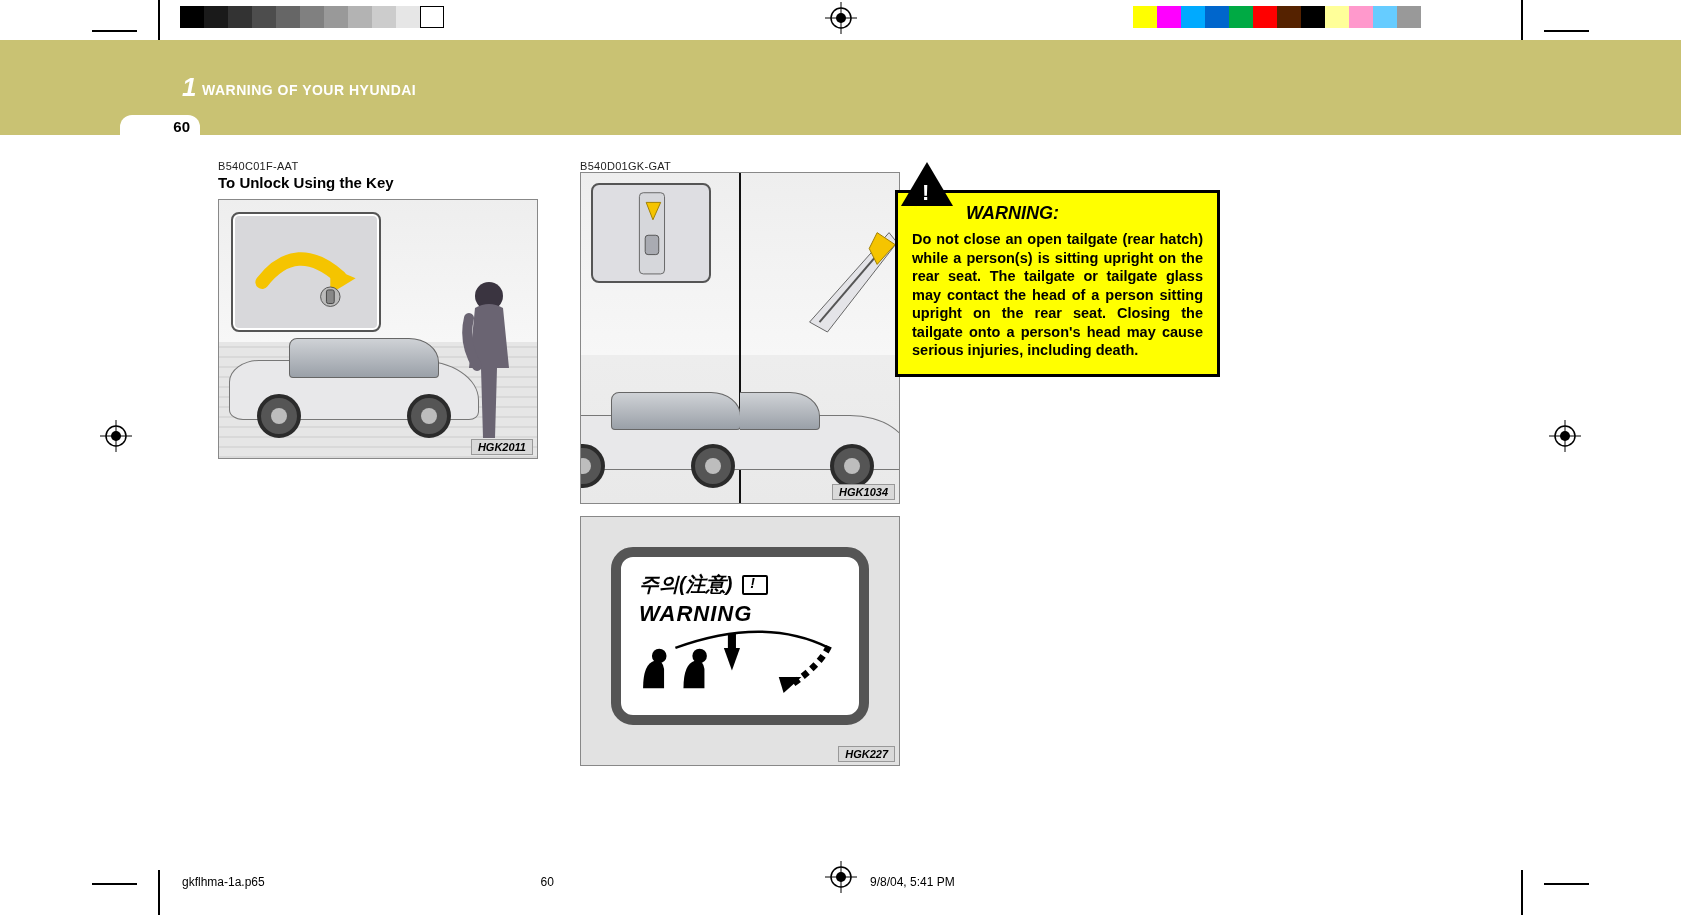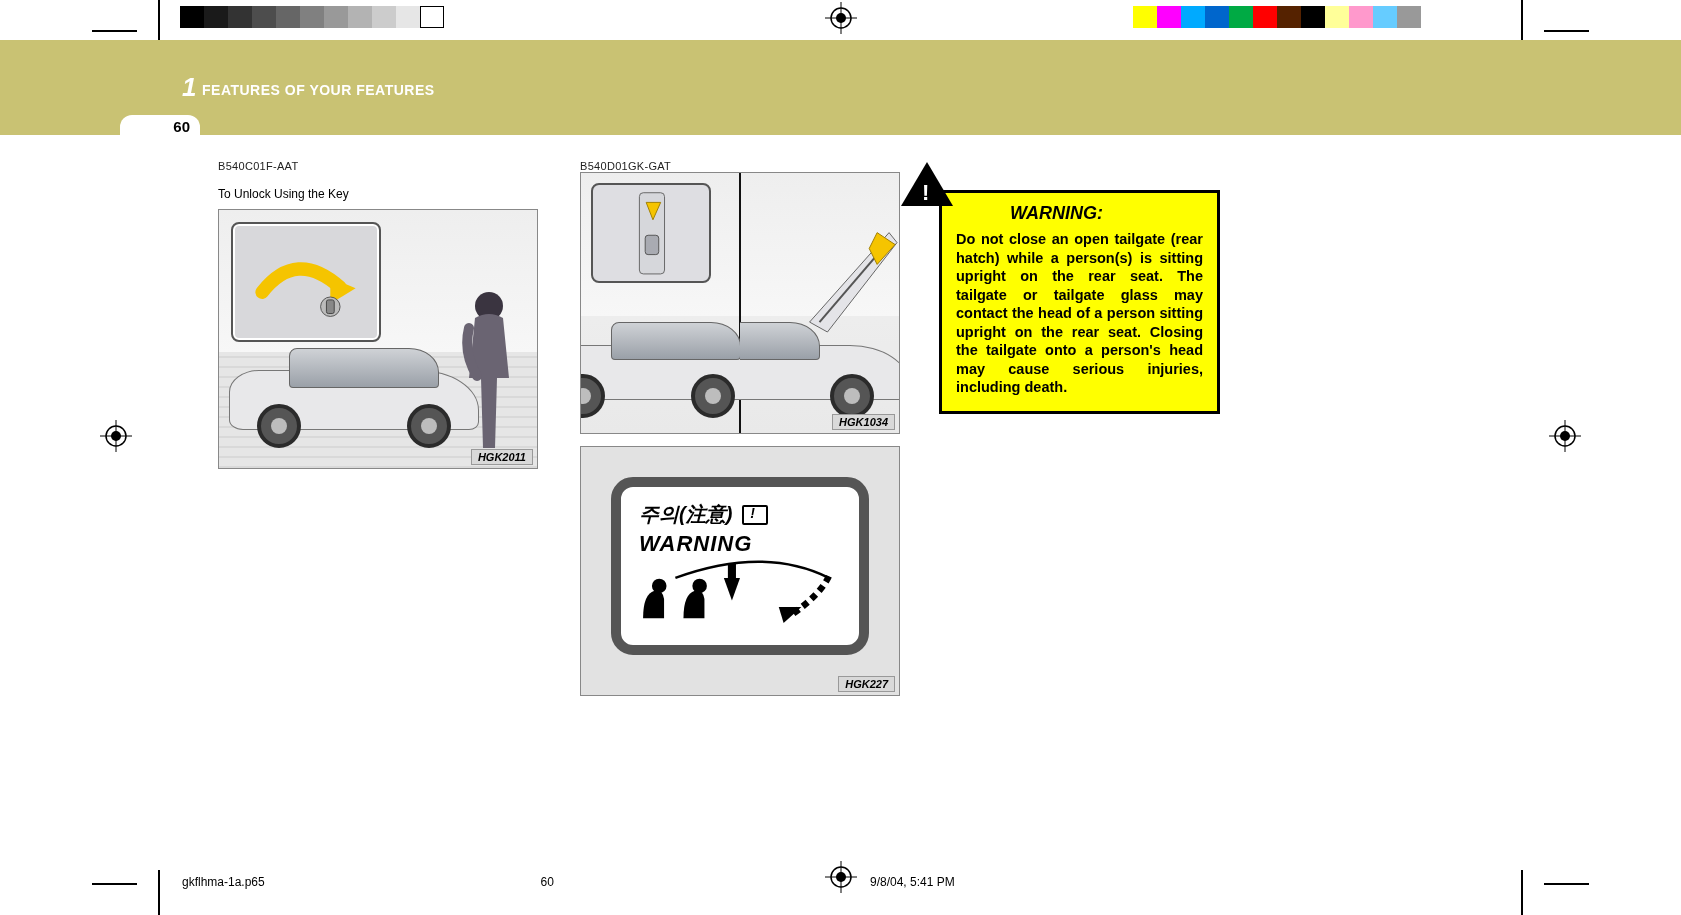--- a/index.html
+++ b/index.html
@@ -30,21 +30,21 @@
 
   
   .content { position: absolute; left: 0; top: 150px; width: 100%; height: 680px; }
 
   .col { position: absolute; top: 10px; }
   .col.c1 { left: 218px; width: 282px; }
   .col.c2 { left: 580px; width: 320px; }
   .col.c3 { left: 895px; width: 325px; }
 
   .code-label { font-size: 11px; color: #222; letter-spacing: 0.3px; }
-  .sec-heading { font-size: 12px; font-weight: 400; margin-top: 15px; margin-bottom: 8px; }
+  .sec-heading { font-size: 15px; font-weight: 700; margin-top: 2px; margin-bottom: 8px; }
 
   .figure { position: relative; width: 320px; border: 1px solid #888; background: linear-gradient(#f2f2f2,#e9e9e9); font-style: italic; }
   .figure .ground { position: absolute; left:0; right:0; bottom:0; height:45%; background: repeating-linear-gradient(0deg,#d9d9d9 0,#d9d9d9 2px,#e6e6e6 2px,#e6e6e6 10px); }
   .figure .sky { position:absolute; inset:0; background: linear-gradient(#eeeeee,#f7f7f7 55%, transparent 55%); }
   .fig-label { position: absolute; right: 4px; bottom: 3px; background: #d9d9d9; border:1px solid #999; padding: 1px 6px; font-size: 11px; font-weight: 700; }
   .fig1 { height: 260px; }
 
   
   .car { position:absolute; bottom:20px; }
   .car .body { position:absolute; background:#e8e8ea; border:1px solid #777; border-radius: 30px 60px 10px 14px / 22px 40px 8px 10px; }
@@ -53,38 +53,38 @@
   .car .wheel::after { content:""; position:absolute; inset:10px; border-radius:50%; background:#bdbdbd; }
 
   
   .inset { position:absolute; left:12px; top:12px; width:150px; height:120px; border:2px solid #555; border-radius:8px; background:#d8d8db; box-shadow:0 0 0 2px #fff inset; }
 
   .person { position:absolute; right:18px; bottom:10px; width:60px; height:170px; }
 
   .bodytext { font-size: 15px; line-height: 1.25; margin-top: 10px; text-align: justify; }
 
   
-  .fig2a { height: 262px; }
+  .fig2a { height: 332px; }
   .split-divider { position:absolute; left:50%; top:0; bottom:0; width:2px; background:#111; transform:translateX(-1px); }
   .inset2 { position:absolute; left:10px; top:10px; width:120px; height:100px; border:2px solid #555; border-radius:8px; background:#dedee2; }
 
   
   .fig2b { height: 250px; margin-top: 12px; background:#e2e2e2; }
   .label-plate { position:absolute; left:30px; top:30px; right:30px; bottom:40px; border:10px solid #555; border-radius:22px; background:#fff; }
   .label-plate .title-row { position:absolute; left:18px; top:14px; font-size:20px; font-weight:700; display:flex; align-items:center; gap:10px; }
   .label-plate .title-row .booklet { width:26px; height:20px; border:2px solid #000; border-radius:2px; position:relative; }
   .label-plate .title-row .booklet::after { content:"!"; position:absolute; left:6px; top:-2px; font-weight:700; font-size:14px; }
   .label-plate .en { position:absolute; left:18px; top:44px; font-size:22px; font-weight:700; letter-spacing:1px; }
   .label-plate svg.illus { position:absolute; left:14px; right:14px; bottom:10px; width:calc(100% - 28px); height:90px; }
 
   
   .warning-wrap { position: relative; margin-top: 30px; }
   .warning-triangle { position:absolute; left:6px; top:-28px; width:0; height:0; border-left:26px solid transparent; border-right:26px solid transparent; border-bottom:44px solid #000; z-index:2; }
   .warning-triangle .bang { position:absolute; left:-5px; top:18px; color:#fff; font-weight:700; font-size:22px; }
-  .warning-box { border:3px solid #000; background:#ffff00; padding:10px 14px 14px 14px;margin-left:44px; }
+  .warning-box { border:3px solid #000; background:#ffff00; padding:10px 14px 14px 14px; }
   .warning-heading { font-size:18px; font-weight:700; font-style:italic; margin-left:54px; margin-bottom:6px; }
   .warning-text { font-size:14.5px; font-weight:700; line-height:1.28; text-align:justify; }
 
   
   .footer { position:absolute; left:0; bottom:40px; width:100%; font-size:12px; }
   .footer .fn { position:absolute; left:182px; }
   .footer .pn { position:absolute; left:50%; transform:translateX(-300px); }
   .footer .ts { position:absolute; left:870px; }
 
 </style>
@@ -166,21 +166,21 @@
       <div class="sw" style="background:#000"></div>
       <div class="sw" style="background:#ffff99"></div>
       <div class="sw" style="background:#ff99cc"></div>
       <div class="sw" style="background:#66ccff"></div>
       <div class="sw" style="background:#999"></div>
   </div>
 
   <div class="header-band"></div>
   <div class="header-inner">
     <div class="chapter-num">1</div>
-    <div class="chapter-title">FEATURES OF YOUR FEATURES</div>
+    <div class="chapter-title">WARNING OF YOUR HYUNDAI</div>
   </div>
   <div class="page-num-tab">60</div>
 
   <div class="content">
 
     <div class="col c1">
       <div class="code-label">B540C01F-AAT</div>
       <div class="sec-heading">To Unlock Using the Key</div>
 
       <div class="figure fig1">

